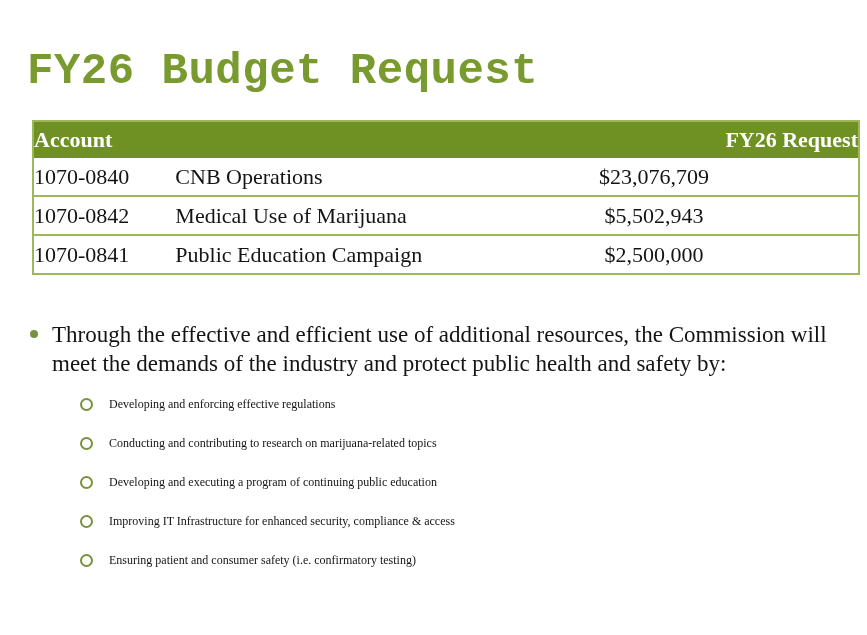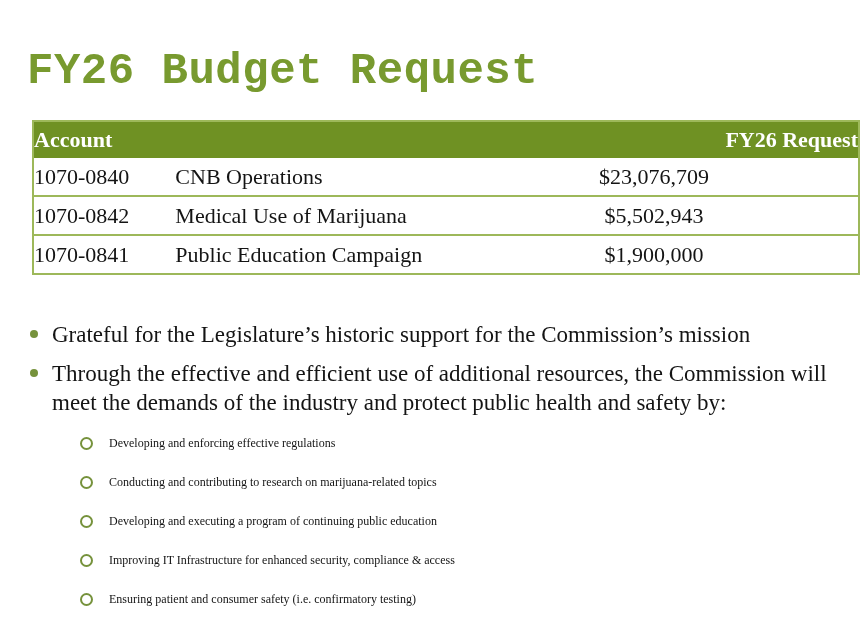--- a/index.html
+++ b/index.html
@@ -105,31 +105,27 @@
         <td class="amt">$23,076,709</td>
       </tr>
       <tr>
         <td class="num">1070-0842</td>
         <td class="desc">Medical Use of Marijuana</td>
         <td class="amt">$5,502,943</td>
       </tr>
       <tr>
         <td class="num">1070-0841</td>
         <td class="desc">Public Education Campaign</td>
-        <td class="amt">$1,900,000</td>
+        <td class="amt">$2,500,000</td>
       </tr>
     </tbody>
   </table>
 
   <div class="bullets">
 
-    <div class="b1">
-      <span class="dot"></span>
-      <span>Grateful for the Legislature’s historic support for the Commission’s mission</span>
-    </div>
 
     <div class="b1">
       <span class="dot"></span>
       <span>Through the effective and efficient use of additional resources, the Commission will meet the demands of the industry and protect public health and safety by:</span>
     </div>
 
     <div class="sublist">
       <div class="b2">
         <span class="circle"></span>
         <span>Developing and enforcing effective regulations</span>

